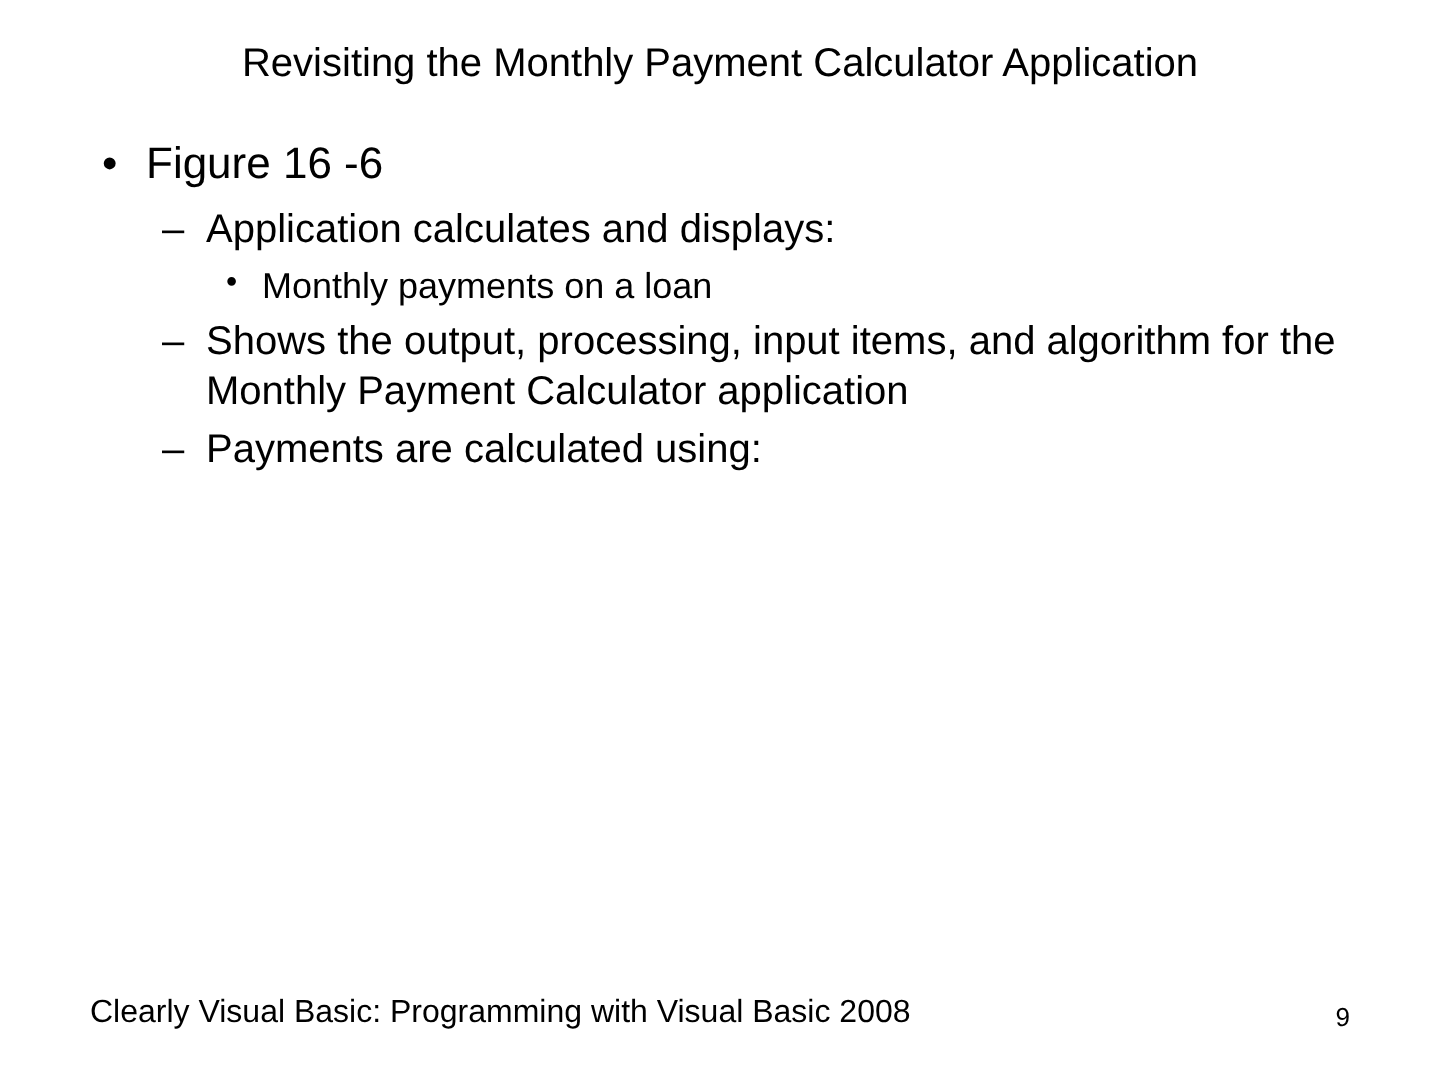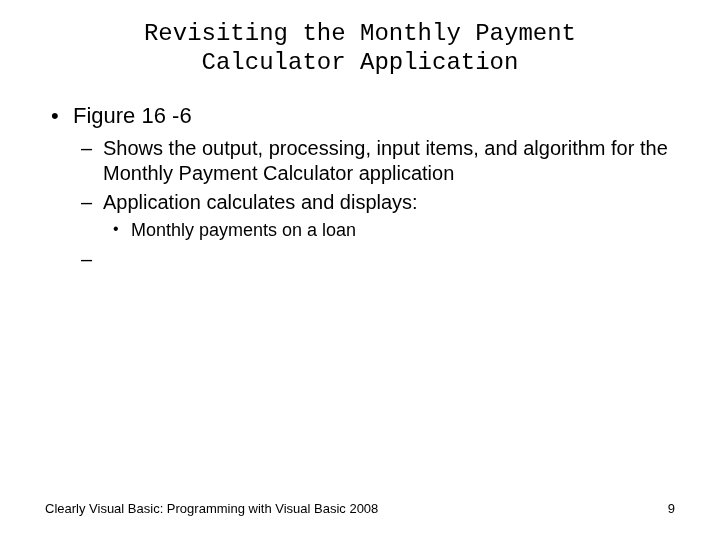--- a/index.html
+++ b/index.html
@@ -9,27 +9,26 @@
     font-family: Arial, Helvetica, sans-serif;
     color: #000;
     background: #fff;
     position: relative;
     overflow: hidden;
   }
   .slide {
     padding: 20px 45px 0 45px;
   }
   .title {
-    font-size: 24px;
+    font-size: 20px;
     font-weight: 400;
     text-align: center;
     line-height: 1.2;
     margin-bottom: 24px;
     padding: 0 30px;
-    font-family: Liberation Mono, monospace;
   }
   ul.level1 {
     list-style: none;
     font-size: 22px;
     line-height: 1.3;
   }
   ul.level1 > li {
     position: relative;
     padding-left: 28px;
     margin-bottom: 16px;
@@ -74,51 +73,52 @@
     content: "•";
     position: absolute;
     left: 10px;
     top: 0;
     font-size: 16px;
   }
   .footer-left {
     position: absolute;
     bottom: 24px;
     left: 45px;
-    font-size: 13px;
+    font-size: 16px;
   }
   .footer-right {
     position: absolute;
     bottom: 24px;
     right: 45px;
     font-size: 13px;
   }
 </style>
 </head>
 <body>
 
 <div class="slide">
   <h1 class="title">Revisiting the Monthly Payment Calculator Application</h1>
 
   <ul class="level1">
     <li>
       <span>Figure 16 -6</span>
       <ul class="level2">
         <li>
-          <span>Shows the output, processing, input items, and algorithm for the Monthly Payment Calculator application</span>
-        </li>
-        <li>
           <span>Application calculates and displays:</span>
           <ul class="level3">
             <li>
               <span>Monthly payments on a loan</span>
             </li>
           </ul>
         </li>
         <li>
+          <span>Shows the output, processing, input items, and algorithm for the Monthly Payment Calculator application</span>
+        </li>
+        <li>
+          <span>Payments are calculated using:</span>
         </li>
       </ul>
     </li>
   </ul>
 </div>
 
 <div class="footer-left">Clearly Visual Basic: Programming with Visual Basic 2008</div>
 <div class="footer-right">9</div>
 
 </body></html>

